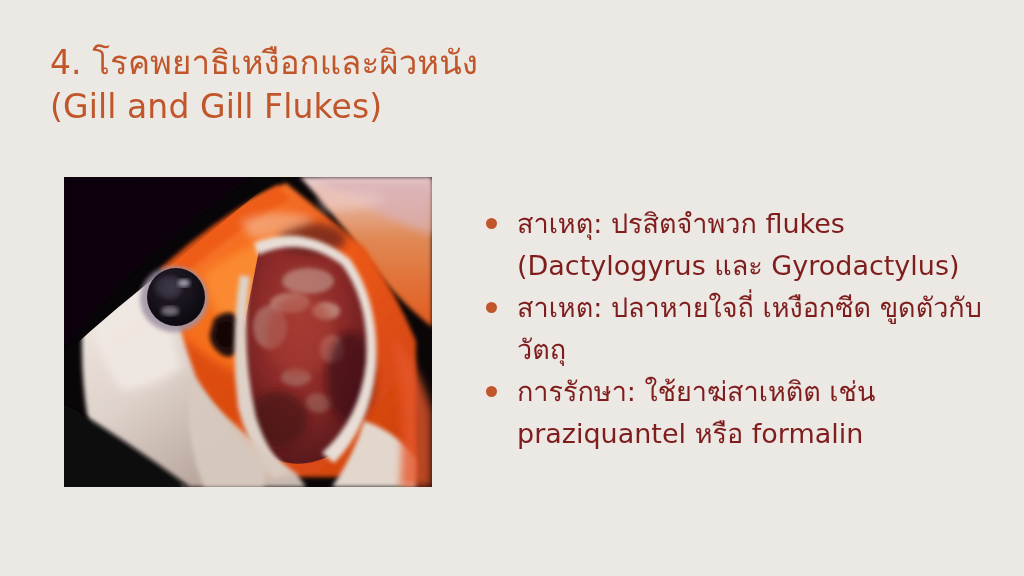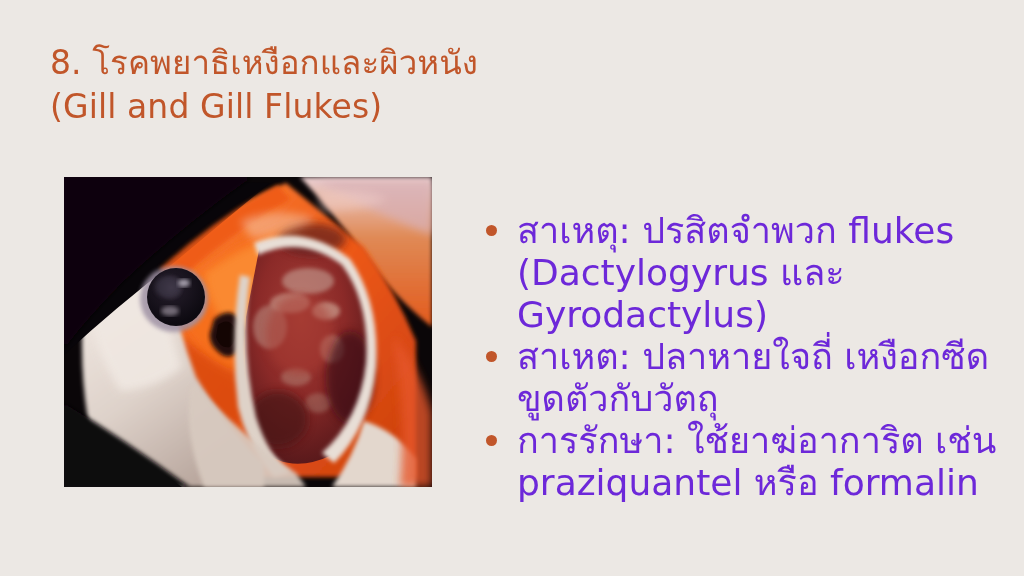--- a/index.html
+++ b/index.html
@@ -43,24 +43,24 @@
     height: 310px;
     overflow: hidden;
     background: #0a0608;
   }
   .photo-svg { display: block; width: 368px; height: 310px; }
 
   
   .bullets {
     position: absolute;
     left: 486px;
-    top: 210px;
+    top: 203px;
     width: 520px;
-    color: #6d28d9;
-    font-size: 36px;
+    color: #7f1d1d;
+    font-size: 27px;
     line-height: 42px;
   }
   .bullet-row {
     display: flex;
     align-items: flex-start;
     margin-bottom: 0px;
   }
   .bullet-dot {
     flex: 0 0 auto;
     width: 11px;
@@ -73,21 +73,21 @@
   .bullet-text {
     flex: 1 1 auto;
   }
 </style>
 </head>
 <body>
 
 <div class="slide">
 
   <div class="title-block">
-    <span class="title-line">8. โรคพยาธิเหงือกและผิวหนัง</span>
+    <span class="title-line">4. โรคพยาธิเหงือกและผิวหนัง</span>
     <span class="title-line">(Gill and Gill Flukes)</span>
   </div>
 
   <div class="photo-frame">
     <svg class="photo-svg" viewBox="0 0 368 310" preserveAspectRatio="none">
       <defs>
         <radialGradient id="gEye" cx="42%" cy="34%" r="62%">
           <stop offset="0%" stop-color="#4a4050"></stop>
           <stop offset="38%" stop-color="#1d1722"></stop>
           <stop offset="100%" stop-color="#0d0a11"></stop>
@@ -199,18 +199,18 @@
       <span class="bullet-text">สาเหตุ: ปรสิตจำพวก flukes (Dactylogyrus และ Gyrodactylus)</span>
     </div>
 
     <div class="bullet-row">
       <span class="bullet-dot"></span>
       <span class="bullet-text">สาเหต: ปลาหายใจถี่ เหงือกซีด ขูดตัวกับวัตถุ</span>
     </div>
 
     <div class="bullet-row">
       <span class="bullet-dot"></span>
-      <span class="bullet-text">การรักษา: ใช้ยาฆ่อาการิต เช่น praziquantel หรือ formalin</span>
+      <span class="bullet-text">การรักษา: ใช้ยาฆ่สาเหติต เช่น praziquantel หรือ formalin</span>
     </div>
 
   </div>
 
 </div>
 
 </body></html>

